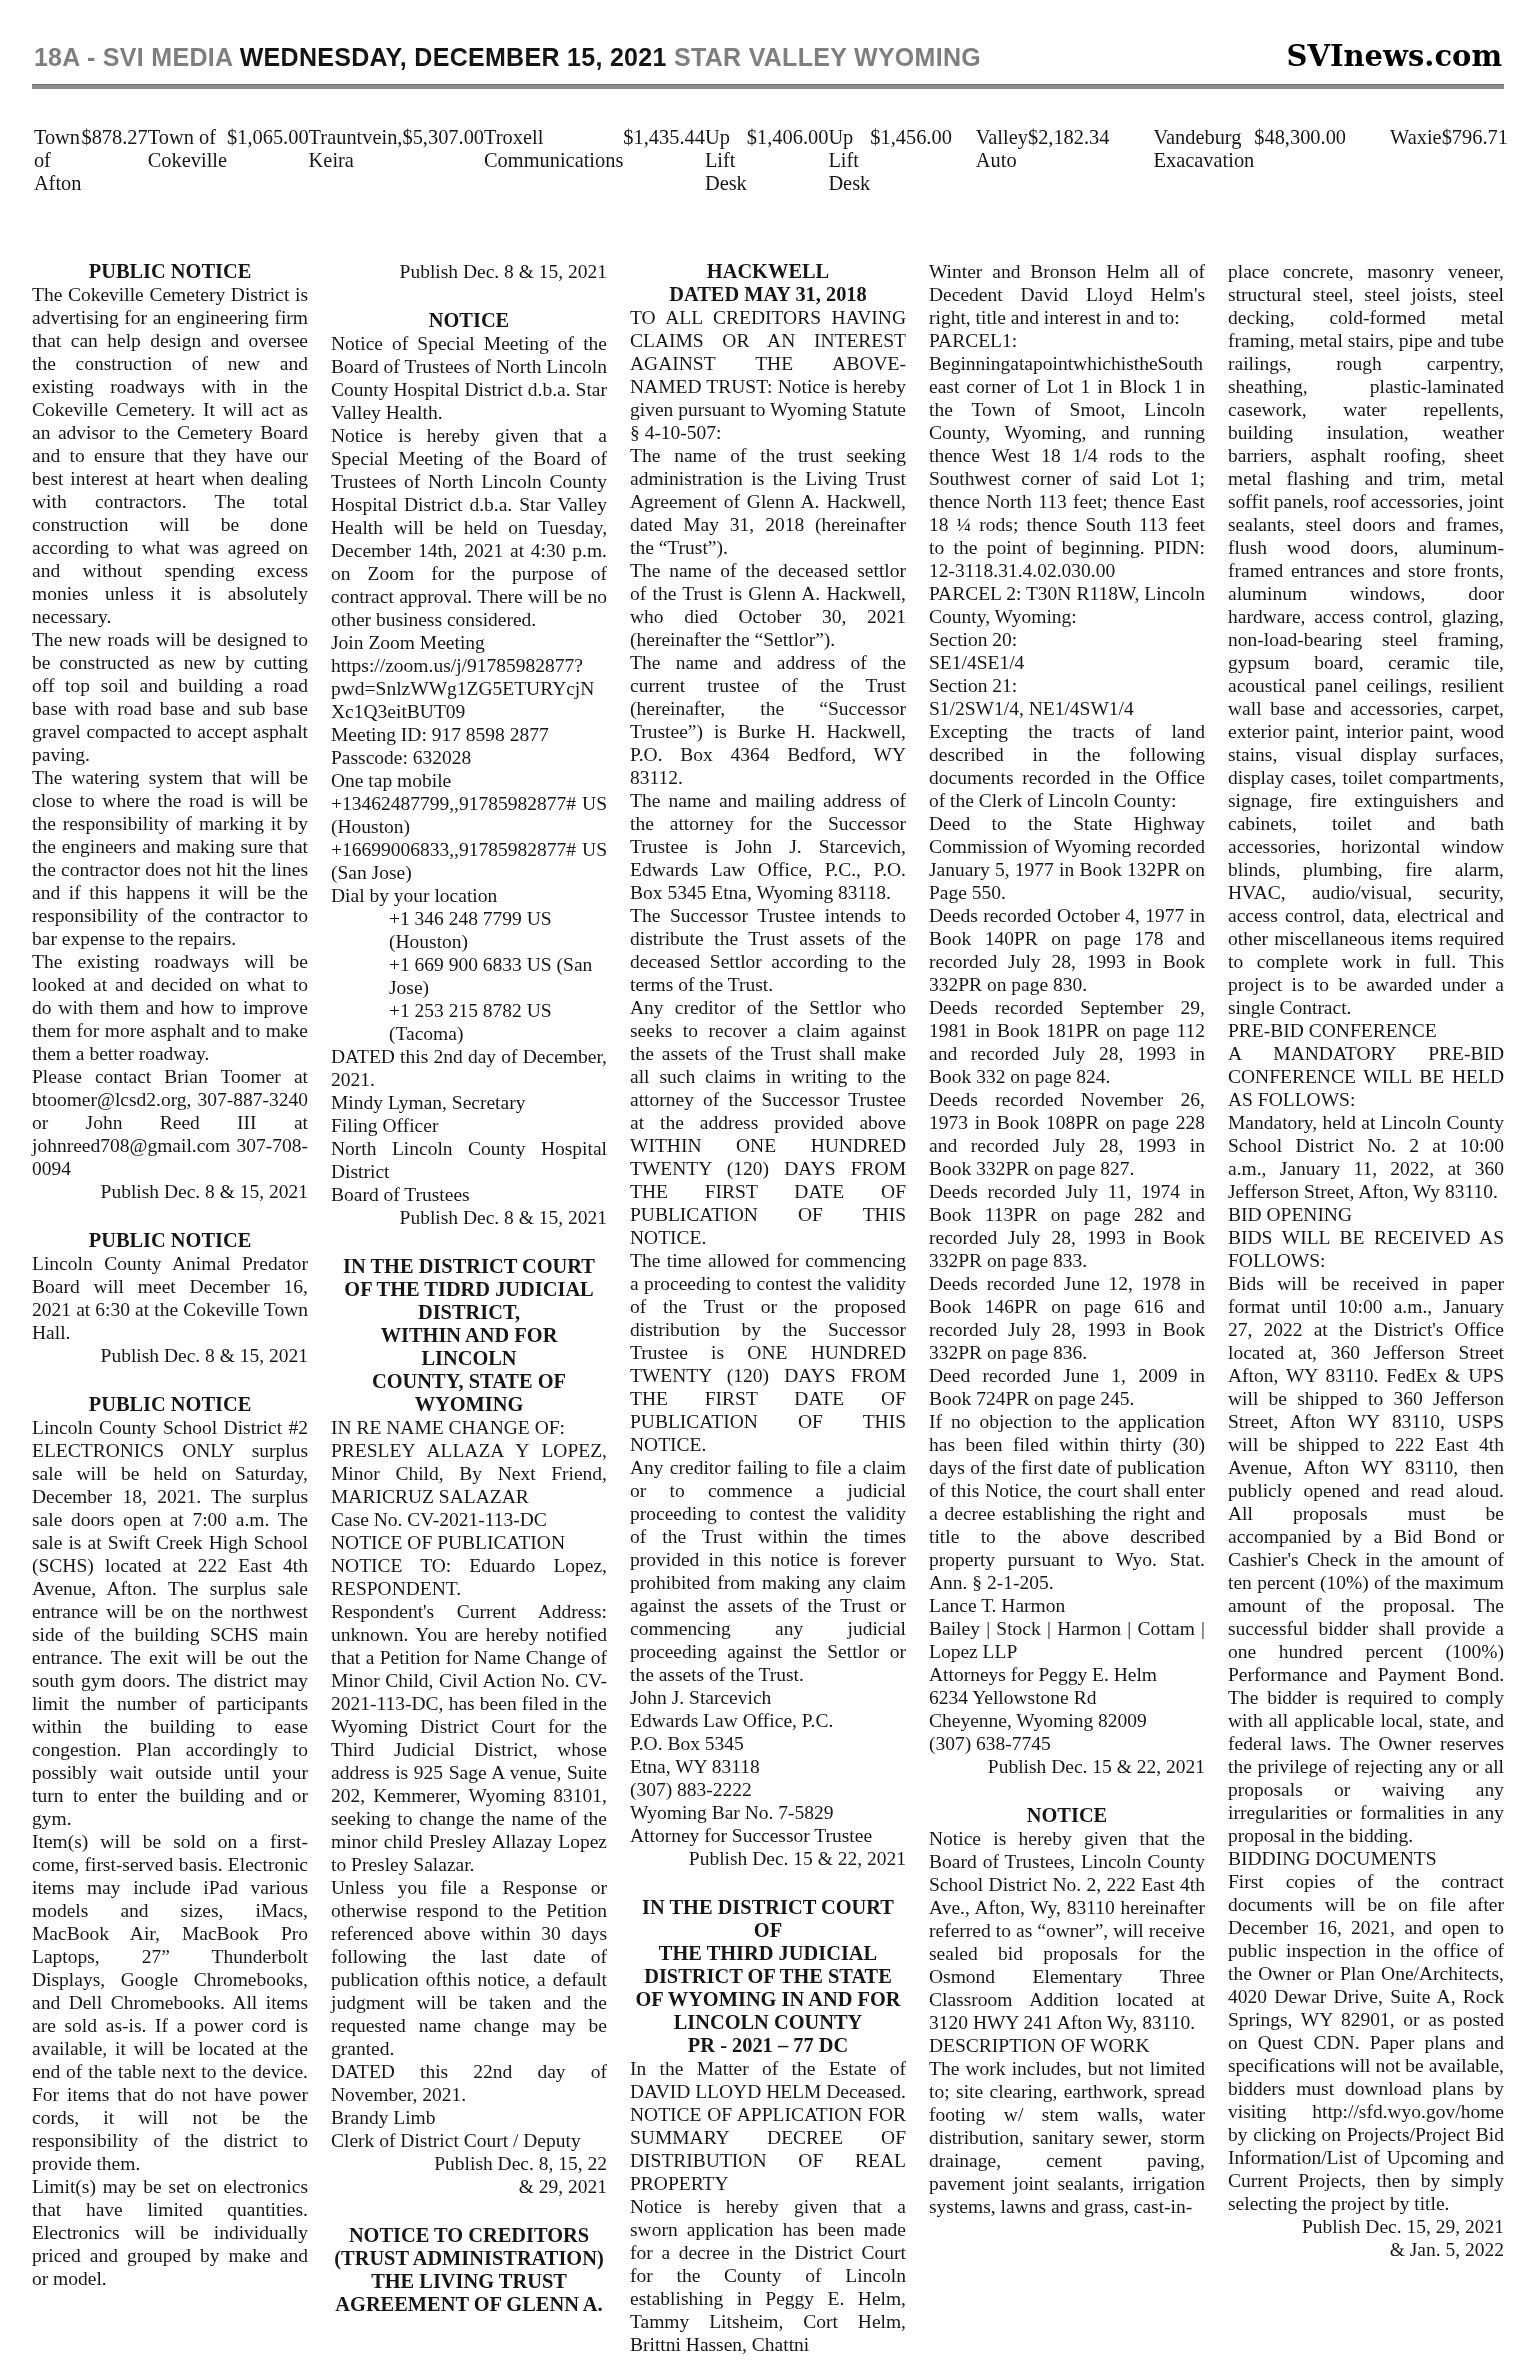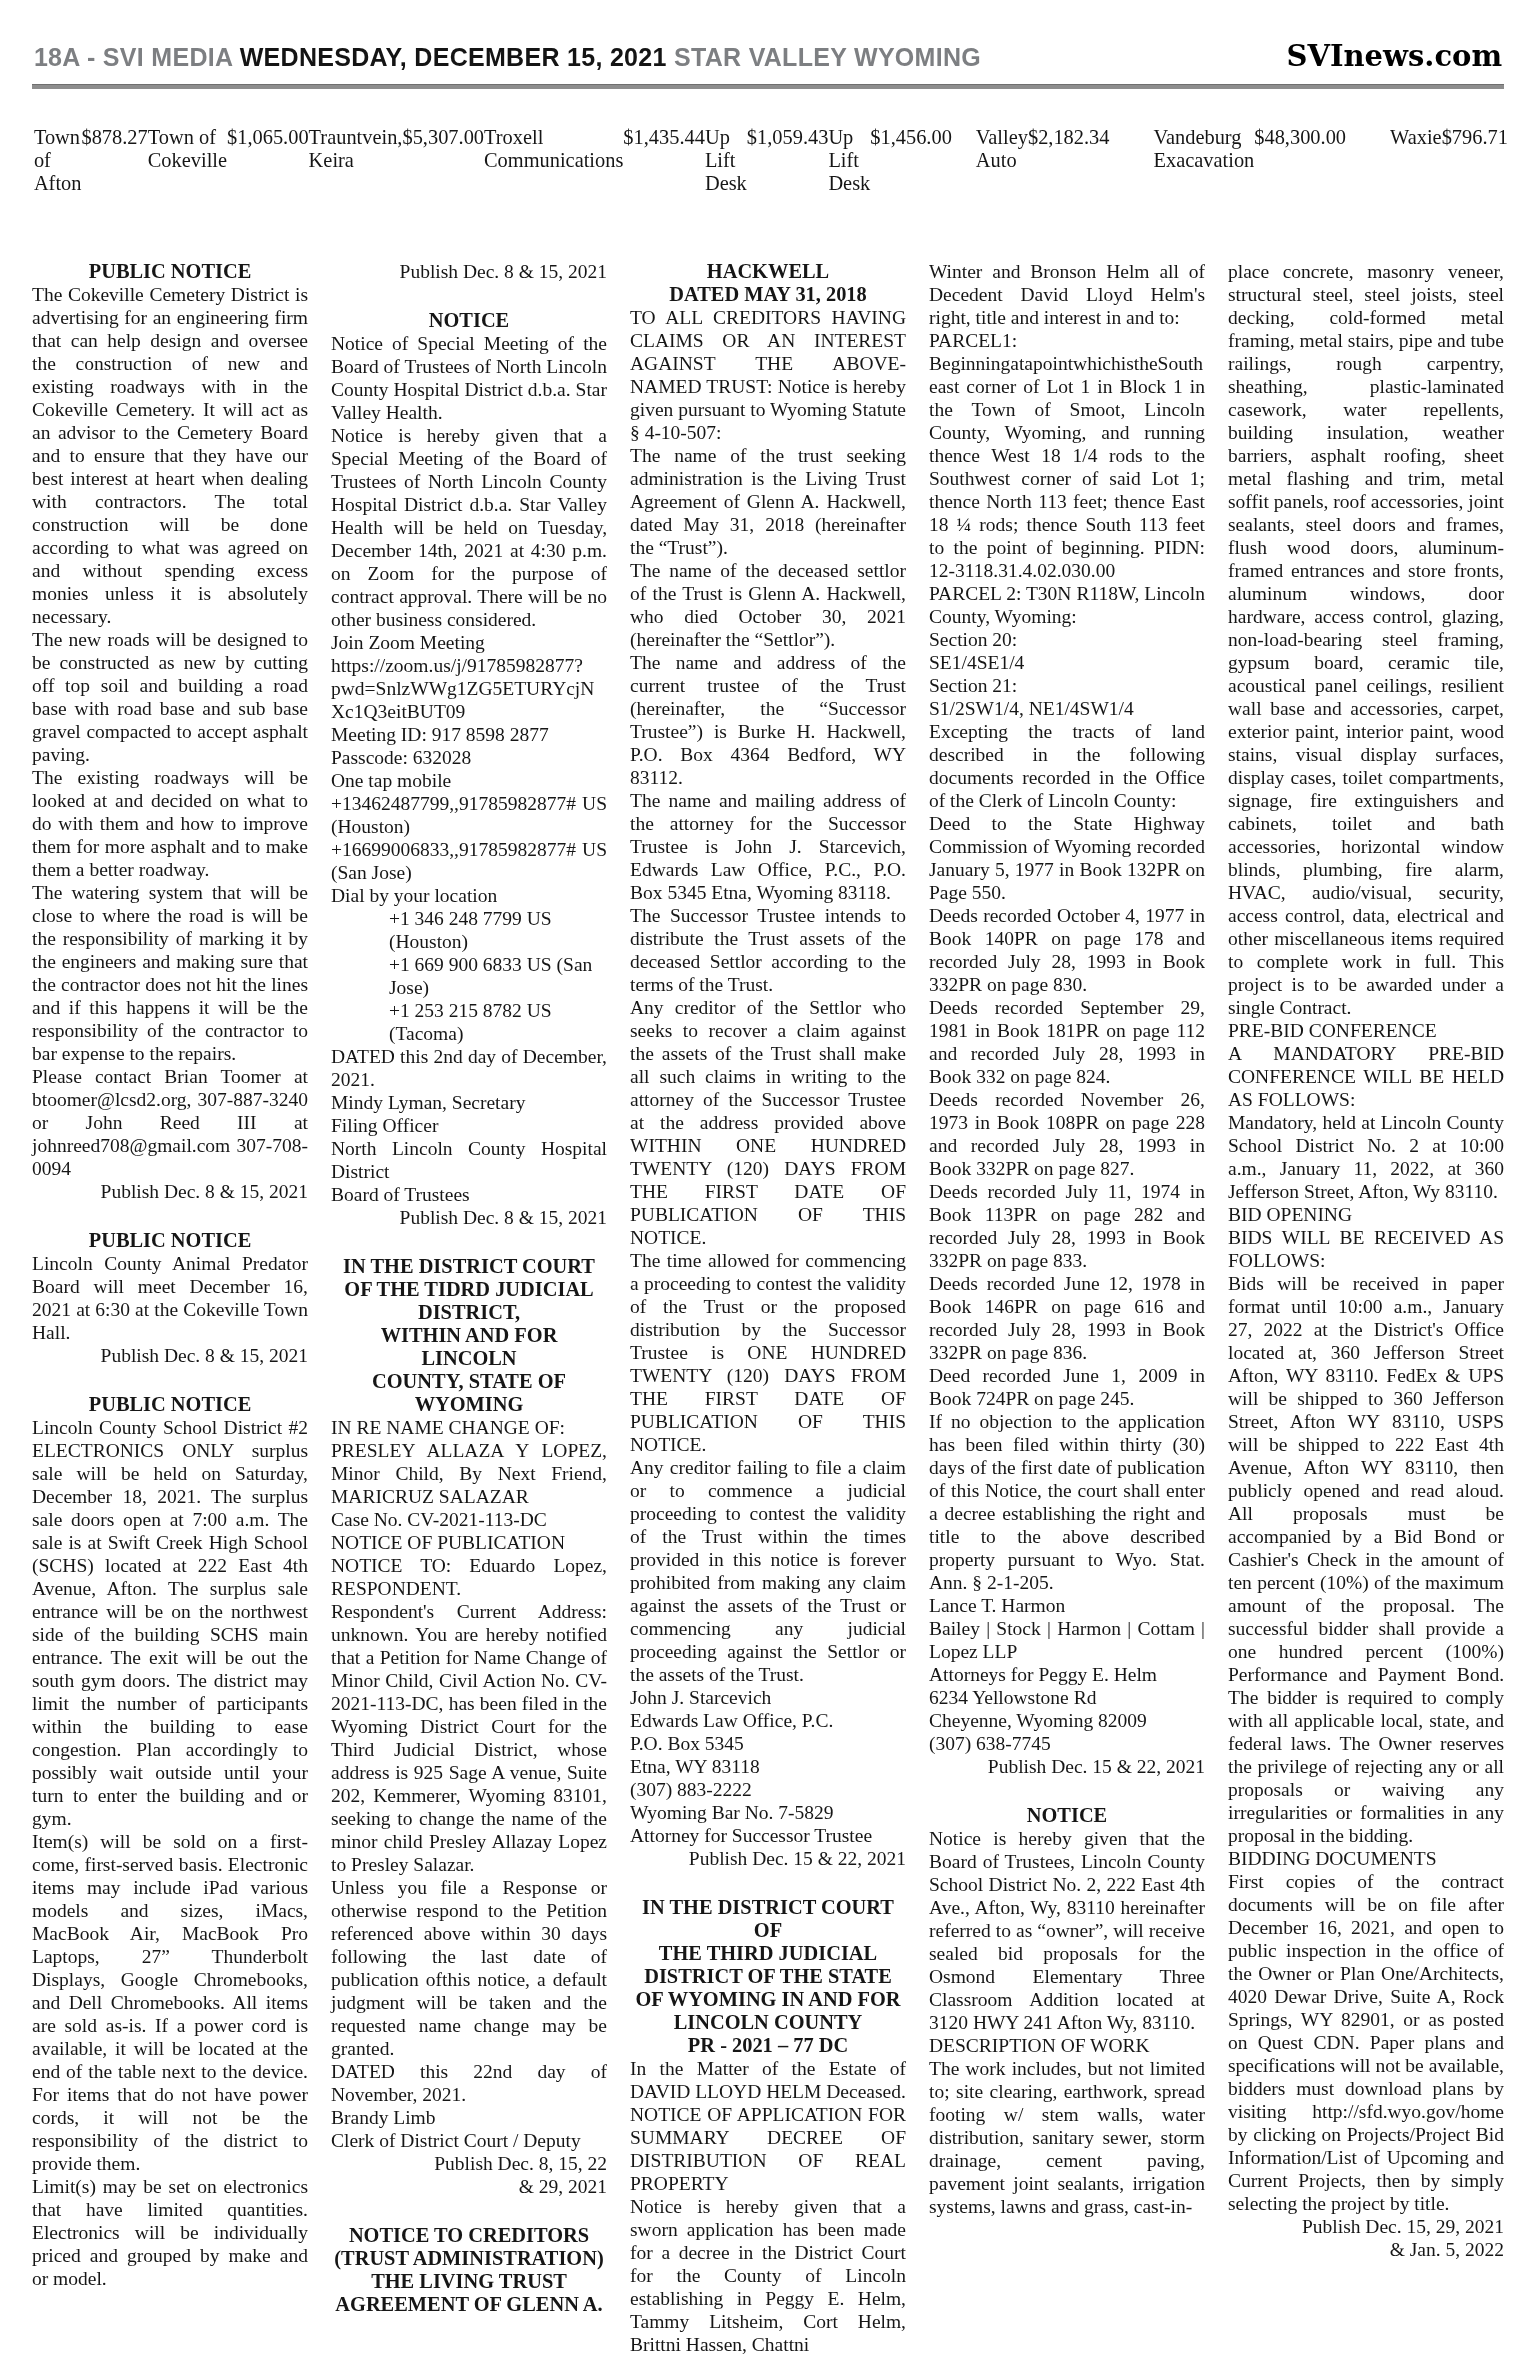--- a/index.html
+++ b/index.html
@@ -63,21 +63,21 @@
         <div class="row">
           <span class="name">Trauntvein, Keira</span>
           <span class="amt">$5,307.00</span>
         </div>
         <div class="row">
           <span class="name">Troxell Communications</span>
           <span class="amt">$1,435.44</span>
         </div>
         <div class="row">
           <span class="name">Up Lift Desk</span>
-          <span class="amt">$1,059.43</span>
+          <span class="amt">$1,406.00</span>
         </div>
         <div class="row">
           <span class="name">Up Lift Desk</span>
           <span class="amt">$1,456.00</span>
         </div>
       </div>
       <div class="group">
         <div class="row">
           <span class="name">Valley Auto</span>
           <span class="amt">$2,182.34</span>
@@ -124,22 +124,22 @@
           <span class="amt pub-bold">Publish Dec. 15, 2021</span>
         </div>
       </div>
     </section>
 
   <main class="cols">
       <div class="col">
         <div class="block head">PUBLIC NOTICE</div>
         <div class="block para">The Cokeville Cemetery District is advertising for an engineering firm that can help design and oversee the construction of new and existing roadways with in the Cokeville Cemetery.  It will act as an advisor to the Cemetery Board and to ensure that they have our best interest at heart when dealing with contractors.  The total construction will be done according to what was agreed on and without spending excess monies unless it is absolutely necessary.</div>
         <div class="block para">The new roads will be designed to be constructed as new by cutting off top soil and building a road base with road base and sub base gravel compacted to accept asphalt paving.</div>
+        <div class="block para">The watering system that will be close to where the road is will be the responsibility of marking it by the engineers and making sure that the contractor does not hit the lines and if this happens it will be the responsibility of the contractor to bar expense to the repairs.</div>
         <div class="block para">The existing roadways will be looked at and decided on what to do with them and how to improve them for more asphalt and to make them a better roadway.</div>
-        <div class="block para">The watering system that will be close to where the road is will be the responsibility of marking it by the engineers and making sure that the contractor does not hit the lines and if this happens it will be the responsibility of the contractor to bar expense to the repairs.</div>
         <div class="block para">Please contact Brian Toomer at btoomer@lcsd2.org, 307-887-3240 or John Reed III at johnreed708@gmail.com 307-708-0094</div>
         <div class="block pub">Publish Dec. 8 &amp; 15, 2021</div>
         <div class="block head">PUBLIC NOTICE</div>
         <div class="block para">Lincoln County Animal Predator Board will meet December 16, 2021 at 6:30 at the Cokeville Town Hall.</div>
         <div class="block pub">Publish Dec. 8 &amp; 15, 2021</div>
         <div class="block head">PUBLIC NOTICE</div>
         <div class="block para">Lincoln County School District #2 ELECTRONICS ONLY surplus sale will be held on Saturday, December 18, 2021. The surplus sale doors open at 7:00 a.m. The sale is at Swift Creek High School (SCHS) located at 222 East 4th Avenue, Afton. The surplus sale entrance will be on the northwest side of the building SCHS main entrance. The exit will be out the south gym doors. The district may limit the number of participants within the building to ease congestion. Plan accordingly to possibly wait outside until your turn to enter the building and or gym.</div>
         <div class="block para">Item(s) will be sold on a first-come, first-served basis. Electronic items may include iPad various models and sizes, iMacs, MacBook Air, MacBook Pro Laptops, 27” Thunderbolt Displays, Google Chromebooks, and Dell Chromebooks. All items are sold as-is. If a power cord is available, it will be located at the end of the table next to the device. For items that do not have power cords, it will not be the responsibility of the district to provide them.</div>
         <div class="block para">Limit(s) may be set on electronics that have limited quantities. Electronics will be individually priced and grouped by make and or model.</div>
       </div>

